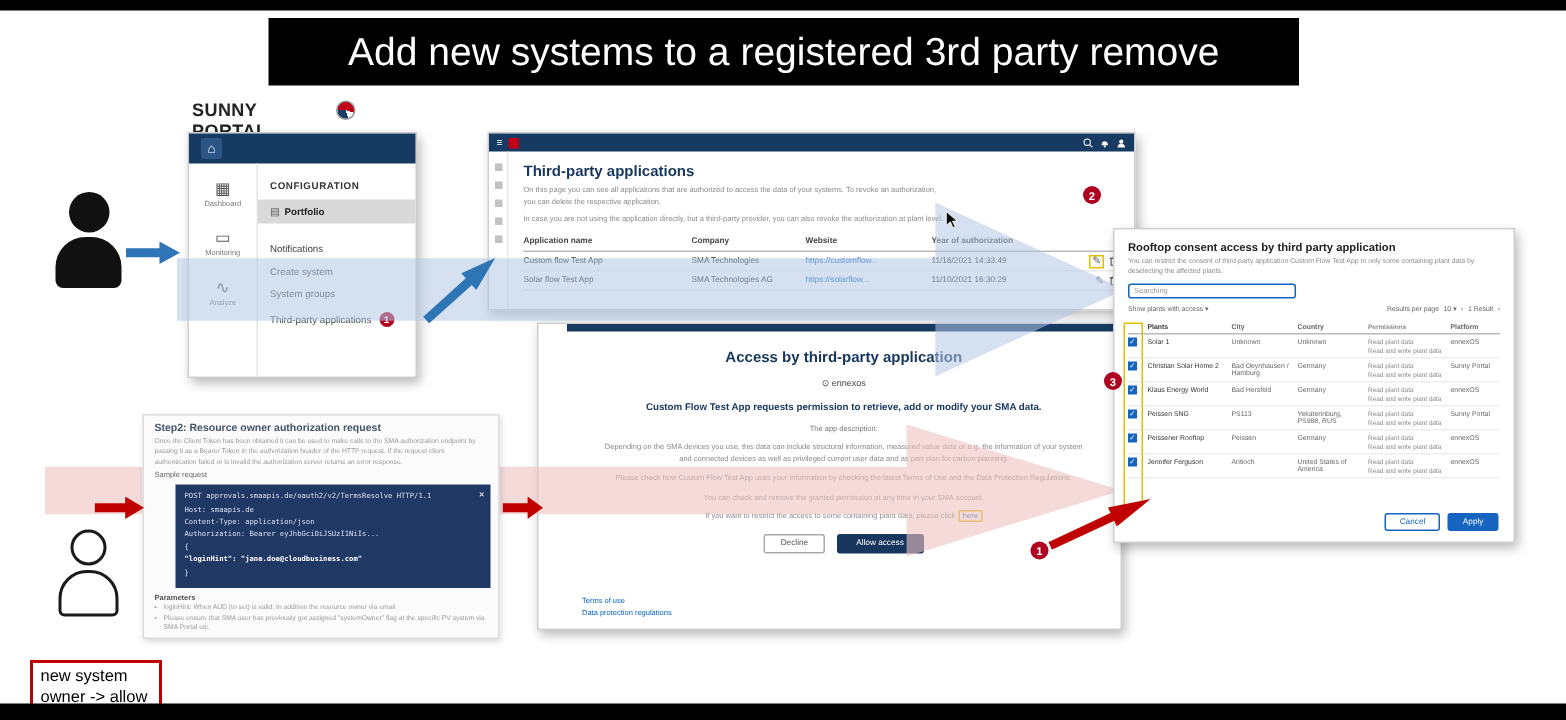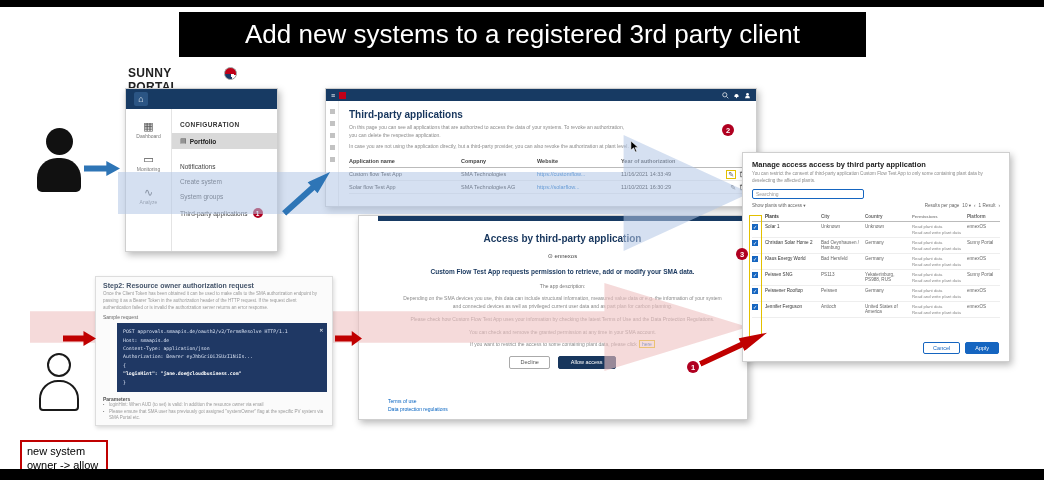--- a/index.html
+++ b/index.html
@@ -120,21 +120,21 @@
   .sarr{position:absolute;z-index:6;clip-path:polygon(0 30%,62% 30%,62% 0,100% 50%,62% 100%,62% 70%,0 70%);}
 </style>
 </head>
 <body>
 
 <div class="slide">
 
   <div class="edge-top"></div>
   <div class="edge-bottom"></div>
   <div class="title-bar">
-    <span>Add new systems to a registered 3rd party client</span>
+    <span>Add new systems to a registered 3rd party remove</span>
   </div>
 
   <div class="brand-row">
     <div class="brand-name">SUNNY PORTAL</div>
     <div class="brand-tag">powered by ennexOS</div>
     <div class="brand-mark"></div>
   </div>
 
   <div class="bigarr" style="left:118px;top:135px;width:632px;height:116px;background:#b3c7e6;opacity:.55;"></div>
   <div class="bigarr" style="left:30px;top:283px;width:718px;height:88px;background:#eec2c2;opacity:.6;"></div>
@@ -261,21 +261,21 @@
     </div>
   </div>
   <div class="sarr" style="left:284px;top:206px;width:62px;height:15px;background:#2e75b6;transform:rotate(-42deg);transform-origin:0 50%;"></div>
   <svg class="abs" style="left:630px;top:140px;z-index:6;" width="9" height="13" viewBox="0 0 10 14">
       <path d="M1 1 L1 11 L4 8.5 L6 13 L7.5 12.2 L5.5 8 L9 8 Z" fill="#000" stroke="#fff" stroke-width="0.6"></path>
     </svg>
   <div class="rbadge" style="left:722px;top:124px;">2</div>
 
   <div class="shot" style="left:742px;top:152px;width:268px;height:210px;z-index:4;">
     <div class="cn">
-      <div class="cn-title">Manage access access by third party application</div>
+      <div class="cn-title">Rooftop consent access by third party application</div>
       <div class="cn-sub">You can restrict the consent of third-party application Custom Flow Test App to only some containing plant data by deselecting the affected plants.</div>
       <input class="cn-search" placeholder="Searching" style="">
       <div class="cn-controls">
         <span>
           <span>Show plants with access</span>
           <span>▾</span>
         </span>
         <span class="cn-right">
           <span>Results per page</span>
           <span>

